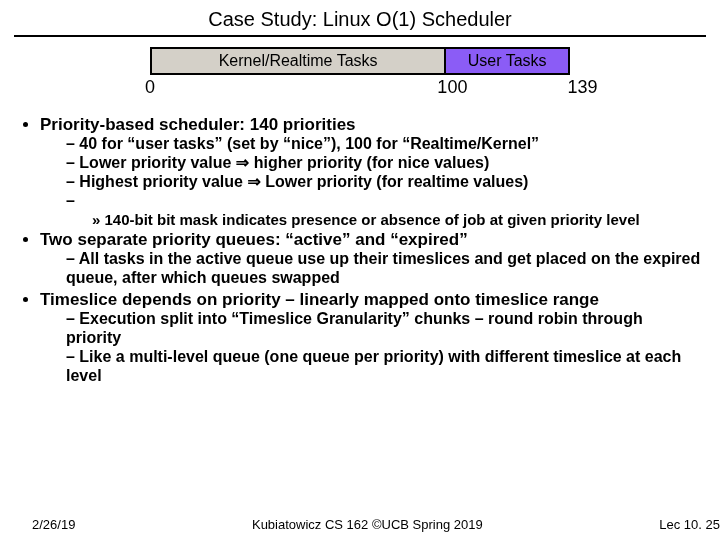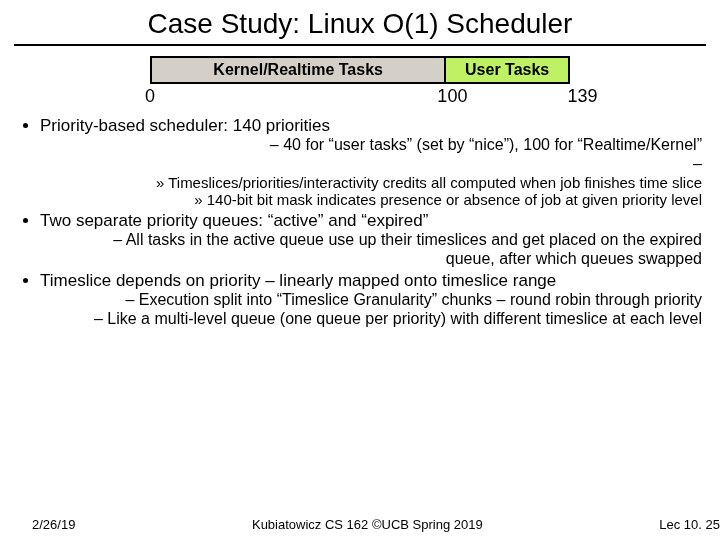--- a/index.html
+++ b/index.html
@@ -9,64 +9,64 @@
     height: 540px;
     font-family: Arial, Helvetica, sans-serif;
     background: #fff;
     color: #000;
     box-sizing: border-box;
     position: relative;
     overflow: hidden;
   }
   .title {
     text-align: center;
-    font-size: 28px;
+    font-size: 20px;
     padding-top: 8px;
     padding-bottom: 4px;
   }
   .hr {
     border: none;
     border-top: 2px solid #000;
     margin: 0 14px;
   }
   .prio-bar {
     margin: 10px auto 0 auto;
     width: 420px;
     position: relative;
   }
   .prio-row {
     display: flex;
     border: 2px solid #000;
     font-family: "Comic Sans MS", cursive, sans-serif;
-    font-weight: bold;
+    font-weight: normal;
     font-size: 16px;
     text-align: center;
   }
   .prio-cell {
     padding: 3px 4px;
   }
   .kcell { flex: 100; background: #d4d0c8; border-right: 2px solid #000; }
-  .ucell { flex: 40;  background: #bef264; }
+  .ucell { flex: 40;  background: #8b5cf6; }
   .prio-nums {
     position: relative;
     height: 22px;
     font-size: 18px;
     margin-top: 2px;
   }
   .pn { position: absolute; transform: translateX(-50%); }
   .content {
     padding: 0 18px;
     font-size: 17px;
     line-height: 1.18;
   }
   ul { margin: 0; padding-left: 22px; }
   ul ul { padding-left: 26px; }
-  .l1 { list-style: disc; margin-top: 8px; }
+  .l1 { list-style: disc; margin-top: 16px; font-weight: bold; }
   .l1 > li { margin-top: 2px; }
-  .l2 { list-style: none; font-size: 16px; text-align: right; }
+  .l2 { list-style: none; font-size: 16px; }
   .l2 > li::before { content: "– "; }
   .l3 { list-style: none; font-size: 15px; }
   .l3 > li::before { content: "» "; }
   .arrow { font-family: Arial; }
   .footer {
     position: absolute;
     bottom: 8px;
     left: 16px;
     width: 720px;
     font-size: 13px;
@@ -92,23 +92,24 @@
     <span class="pn" style="left:72%">100</span>
     <span class="pn" style="left:103%">139</span>
   </div>
 </div>
 
 <div class="content">
 <ul class="l1">
   <li><span>Priority-based scheduler: 140 priorities</span>
     <ul class="l2">
       <li><span>40 for “user tasks” (set by “nice”), 100 for “Realtime/Kernel”</span></li>
+      <li><span>Lower priority value </span><span class="arrow">⇒</span><span> higher priority (for nice values)</span></li>
+      <li><span>Highest priority value </span><span class="arrow">⇒</span><span> Lower priority (for realtime values)</span></li>
       <li>
         <ul class="l3">
-          <li><span>Timeslices/priorities/interactivity credits all computed when job finishes time slice</span></li>
           <li><span>140-bit bit mask indicates presence or absence of job at given priority level</span></li>
         </ul>
       </li>
     </ul>
   </li>
   <li><span>Two separate priority queues: “active” and “expired”</span>
     <ul class="l2">
       <li><span>All tasks in the active queue use up their timeslices and get placed on the expired queue, after which queues swapped</span></li>
     </ul>
   </li>

